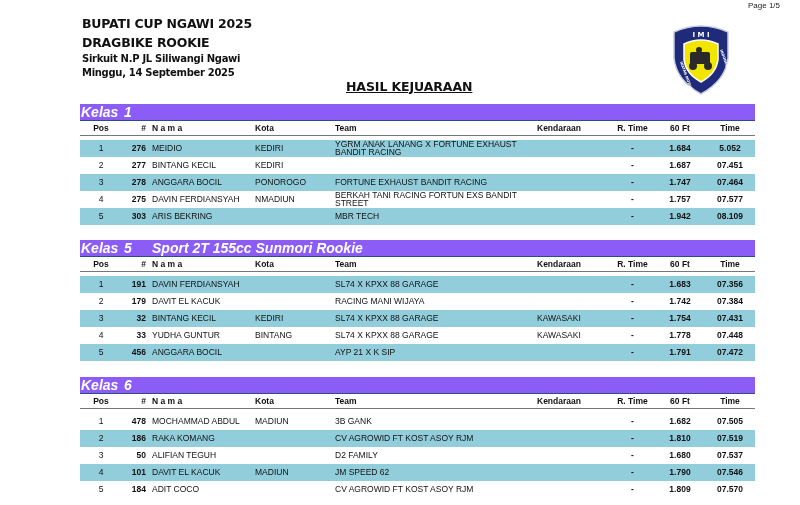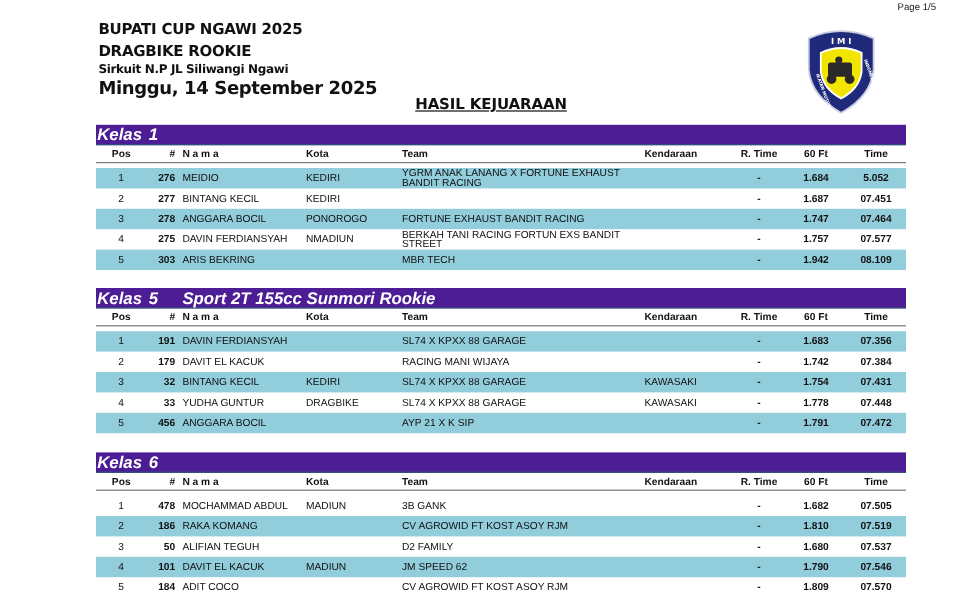--- a/index.html
+++ b/index.html
@@ -2,25 +2,25 @@
 <html><head>
 <meta charset="utf-8">
 <style>
   html, body { margin: 0; padding: 0; background: #ffffff; }
   body { width: 800px; height: 505px; position: relative; overflow: hidden; font-family: "Liberation Sans", sans-serif; color: #111; }
   .page-no { position: absolute; right: 20px; top: 1px; font-size: 8px; color: #222; }
   .hdr { position: absolute; left: 82px; top: 14px; font-family: "DejaVu Sans", sans-serif; font-weight: bold; color: #111; }
   .hdr .t1 { font-size: 12.5px; line-height: 19px; letter-spacing: -0.2px; }
   .hdr .t2 { font-size: 12.5px; line-height: 19px; letter-spacing: -0.2px; }
   .hdr .t3 { font-size: 10px; line-height: 14px; letter-spacing: -0.3px; }
-  .hdr .t4 { font-size: 15px; line-height: 14px; letter-spacing: -0.3px; }
+  .hdr .t4 { font-size: 10px; line-height: 14px; letter-spacing: -0.3px; }
   .title { position: absolute; left: 346px; top: 79px; font-family: "DejaVu Sans", sans-serif; font-weight: bold; font-size: 12.5px; text-decoration: underline; letter-spacing: -0.1px; }
   .logo { position: absolute; left: 668px; top: 22px; width: 66px; height: 74px; }
   .section { position: absolute; left: 80px; width: 675px; }
-  .class-bar { height: 16px; background: #4c1d95; border-bottom: 1px solid #2d4e78; color: #fff; font-weight: bold; font-style: italic; font-size: 14px; line-height: 16px; position: relative; }
+  .class-bar { height: 16px; background: #8b5cf6; border-bottom: 1px solid #2d4e78; color: #fff; font-weight: bold; font-style: italic; font-size: 14px; line-height: 16px; position: relative; }
   .class-bar .k { position: absolute; left: 1px; }
   .class-bar .kn { position: absolute; left: 53px; }
   .class-bar .kname { position: absolute; left: 72px; }
   .col-head { height: 14px; font-weight: bold; font-size: 8.5px; line-height: 14px; position: relative; border-bottom: 1.5px solid #777; }
   .row { height: 17px; font-size: 8.5px; line-height: 17px; position: relative; }
   .row.alt { background: #92cddc; }
   .gap { height: 4px; }
   .c { position: absolute; white-space: nowrap; }
   .pos { left: 0; width: 42px; text-align: center; }
   .num { left: 42px; width: 24px; text-align: right; font-weight: bold; }
@@ -184,21 +184,21 @@
     <span class="c team">SL74 X KPXX 88 GARAGE</span>
     <span class="c kend">KAWASAKI</span>
     <span class="c rtime">-</span>
     <span class="c ft">1.754</span>
     <span class="c time">07.431</span>
   </div>
   <div class="row">
     <span class="c pos">4</span>
     <span class="c num">33</span>
     <span class="c nama">YUDHA GUNTUR</span>
-    <span class="c kota">DRAGBIKE</span>
+    <span class="c kota">BINTANG</span>
     <span class="c team">SL74 X KPXX 88 GARAGE</span>
     <span class="c kend">KAWASAKI</span>
     <span class="c rtime">-</span>
     <span class="c ft">1.778</span>
     <span class="c time">07.448</span>
   </div>
   <div class="row alt">
     <span class="c pos">5</span>
     <span class="c num">456</span>
     <span class="c nama">ANGGARA BOCIL</span>

